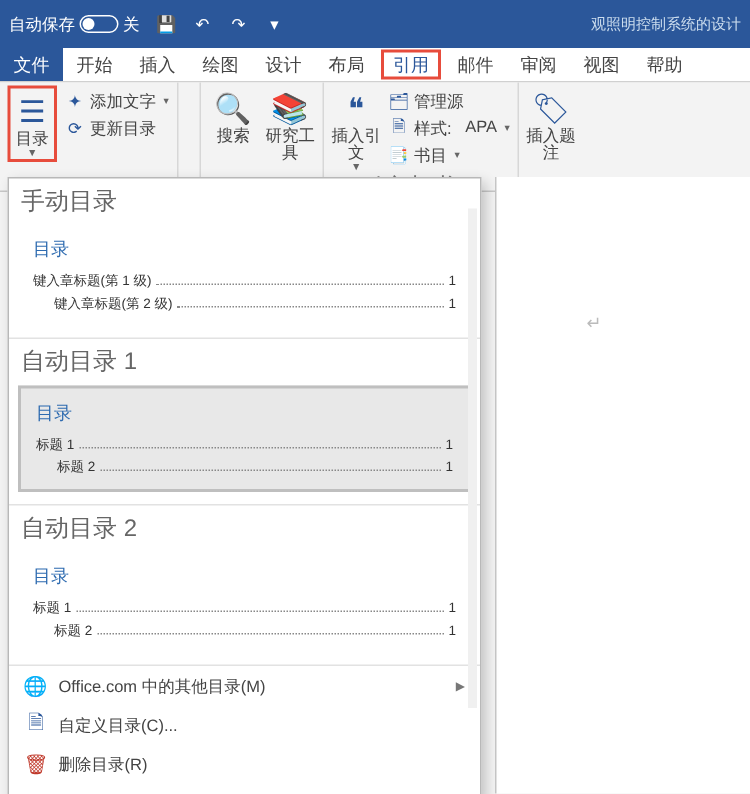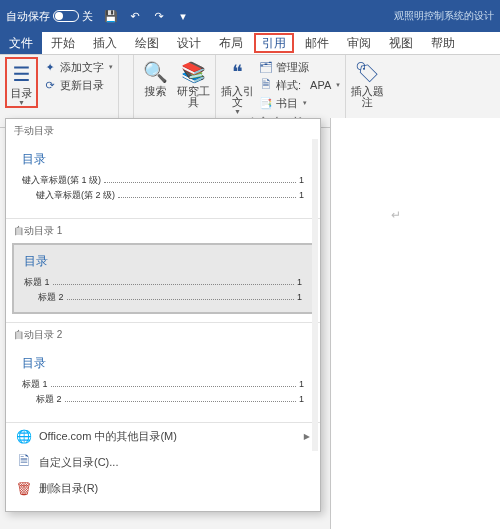--- a/index.html
+++ b/index.html
@@ -35,21 +35,21 @@
   .smallbtn { display: flex; align-items: center; gap: 3px; font-size: 11px; color: #444; height: 16px; cursor: pointer; white-space: nowrap; }
   .smallbtn .i { width: 14px; height: 14px; display: inline-flex; align-items: center; justify-content: center; color: #2b579a; font-size: 11px; }
   .smallbtn.disabled { color: #b7b7b7; }
   .sep-caret { font-size: 7px; color: #666; margin-left: 2px; }
 
   .doc-area { position: absolute; top: 118px; left: 330px; right: 0; bottom: 0; background: #fff; border-left: 1px solid #c7c7c7; }
   .doc-area::after { content: "↵"; color: #bbb; position: absolute; left: 60px; top: 90px; font-size: 12px; }
 
   .toc-menu { position: absolute; top: 118px; left: 5px; width: 316px; background: #fff; border: 1px solid #b8b8b8; box-shadow: 3px 3px 8px rgba(0,0,0,.2); font-size: 11px; }
   .menu-header { padding: 5px 8px 3px; font-weight: bold; color: #444; border-bottom: 1px solid #e2e2e2; }
-  .section-title { padding: 5px 8px 3px; color: #666; font-size: 10px; }
+  .section-title { padding: 5px 8px 3px; color: #666; font-size: 16px; }
   .preview { margin: 2px 6px 8px; padding: 8px 10px 6px; background: #fff; }
   .preview.selected { background: #e8e8e8; border: 2px solid #bfbfbf; }
   .preview-title { color: #2e6bb0; font-size: 12px; margin-bottom: 6px; }
   .toc-line { display: flex; font-size: 9px; color: #333; margin: 2px 0; align-items: baseline; }
   .toc-line .txt { white-space: nowrap; }
   .toc-line .dots { flex: 1; border-bottom: 1px dotted #888; margin: 0 3px 2px; }
   .toc-line .pg { white-space: nowrap; }
   .toc-line.indent { padding-left: 14px; }
   .divider { height: 1px; background: #e2e2e2; margin: 0; }
 

